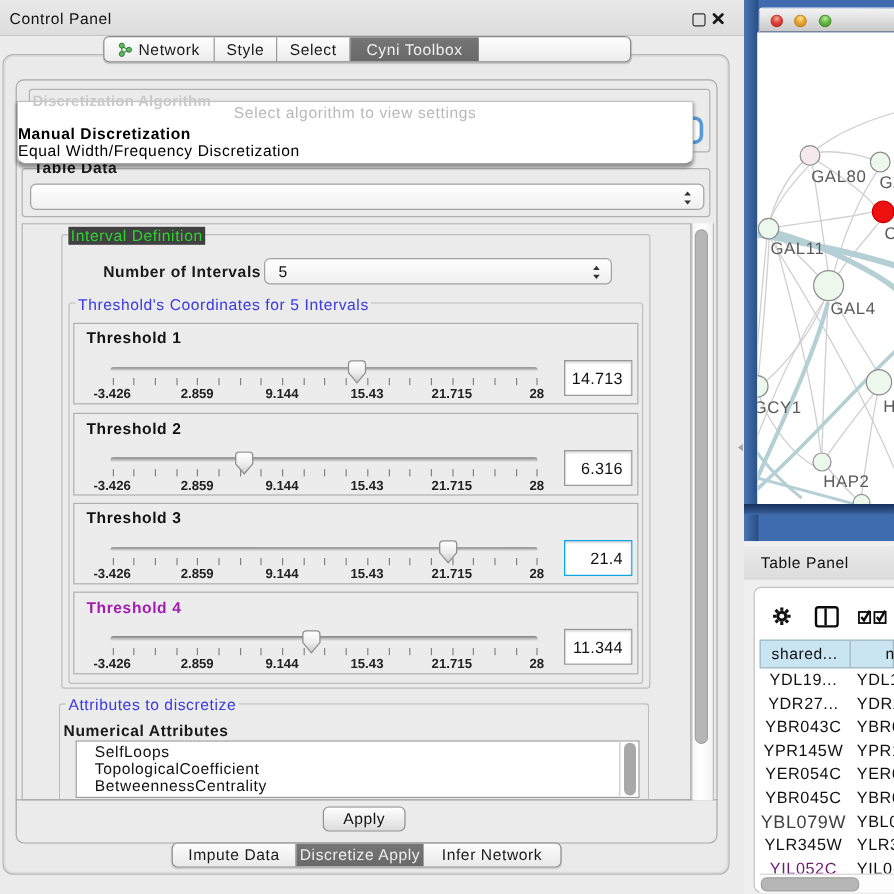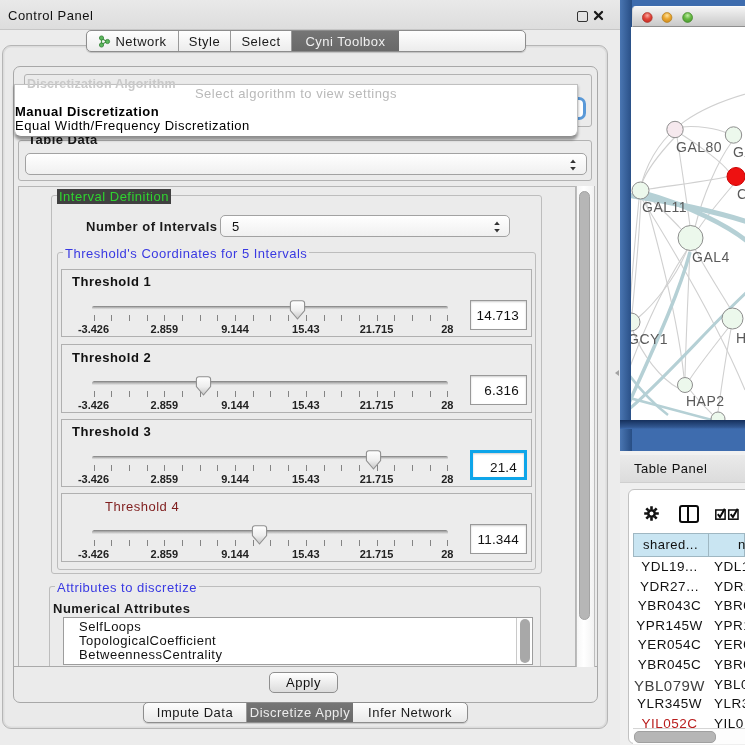--- a/index.html
+++ b/index.html
@@ -194,26 +194,26 @@
   <svg class="abs" style="left:302.5px;top:30.5px;" width="17" height="20" viewBox="0 0 17 20">
     <defs>
         <linearGradient id="th2" x1="0" y1="0" x2="0" y2="1">
       <stop offset="0" stop-color="#ffffff"></stop>
           <stop offset="0.55" stop-color="#ededed"></stop>
           <stop offset="1" stop-color="#c6c6c6"></stop>
         </linearGradient>
       </defs>
     <path d="M4 0.7 h9 a2.6 2.6 0 0 1 2.6 2.6 v7.2 L8.5 19 L1.4 10.5 v-7.2 a2.6 2.6 0 0 1 2.6 -2.6 z" fill="url(#th2)" stroke="#8f8f8f" stroke-width="1.1"></path>
   </svg>
-  <div class="abs" style="left:408px;top:30px;width:57px;height:30px;background:#fff;border:3px solid #0ea5e9;box-shadow:inset 0 1px 2px rgba(0,0,0,0.2);box-sizing:border-box;">
+  <div class="abs" style="left:408px;top:30px;width:57px;height:30px;background:#fff;border:1px solid #0ea5e9;box-shadow:inset 0 1px 2px rgba(0,0,0,0.2);box-sizing:border-box;">
     <div class="abs" style="right:7px;top:7px;font-size:13.5px;color:#111;letter-spacing:0.2px;">21.4</div>
   </div>
 </div>
 <div class="abs" style="left:61px;top:493.3px;width:471px;height:68.5px;border:1px solid #b0b0b0;background:#ececec;box-sizing:border-box;">
-  <div class="abs" style="left:10px;top:4.5px;font-size:13px;font-weight:normal;color:#7f1d1d;margin-left:33px;">Threshold 4</div>
+  <div class="abs" style="left:10px;top:4.5px;font-size:13px;font-weight:bold;color:#a21caf;">Threshold 4</div>
   <div class="abs" style="left:30px;top:36px;width:356px;height:4.5px;border-radius:3px;background:linear-gradient(#7b7b7b,#b2b2b2 35%,#dedede 72%,#f3f3f3);"></div>
   <div class="abs" style="left:31.5px;top:45.5px;width:1px;height:6px;background:#848484;"></div>
     <div class="abs" style="left:49.2px;top:45.5px;width:1px;height:6px;background:#848484;"></div>
     <div class="abs" style="left:66.9px;top:45.5px;width:1px;height:6px;background:#848484;"></div>
     <div class="abs" style="left:84.6px;top:45.5px;width:1px;height:6px;background:#848484;"></div>
     <div class="abs" style="left:102.3px;top:45.5px;width:1px;height:6px;background:#848484;"></div>
     <div class="abs" style="left:119.9px;top:45.5px;width:1px;height:6px;background:#848484;"></div>
     <div class="abs" style="left:137.6px;top:45.5px;width:1px;height:6px;background:#848484;"></div>
     <div class="abs" style="left:155.3px;top:45.5px;width:1px;height:6px;background:#848484;"></div>
     <div class="abs" style="left:173.0px;top:45.5px;width:1px;height:6px;background:#848484;"></div>
@@ -435,19 +435,19 @@
 </div>
 <div class="abs" style="left:633px;top:674.6px;width:112px;height:19.6px;overflow:hidden;">
   <div class="abs" style="left:0;top:2px;width:73px;text-align:center;font-size:15px;color:#404040;">YBL079W</div>
   <div class="abs" style="left:81px;top:2px;font-size:13.5px;color:#111;">YBL0</div>
 </div>
 <div class="abs" style="left:633px;top:694.2px;width:112px;height:19.6px;overflow:hidden;">
   <div class="abs" style="left:0;top:2px;width:73px;text-align:center;font-size:13.5px;color:#111;">YLR345W</div>
   <div class="abs" style="left:81px;top:2px;font-size:13.5px;color:#111;">YLR3</div>
 </div>
 <div class="abs" style="left:633px;top:713.8px;width:112px;height:19.6px;overflow:hidden;">
-  <div class="abs" style="left:0;top:2px;width:73px;text-align:center;font-size:13.5px;color:#b91c1c;">YIL052C</div>
+  <div class="abs" style="left:0;top:2px;width:73px;text-align:center;font-size:13.5px;color:#701a75;">YIL052C</div>
   <div class="abs" style="left:81px;top:2px;font-size:13.5px;color:#111;">YIL0</div>
 </div>
 
 <div class="abs" style="left:633px;top:728px;width:112px;height:15px;background:#fdfdfd;border-top:1px solid #d5d5d5;">
   <div class="abs" style="left:1px;top:2px;width:80px;height:10px;background:#b6b6b6;border:1px solid #a0a0a0;border-radius:5px;"></div>
 </div>
 
 </body></html>

